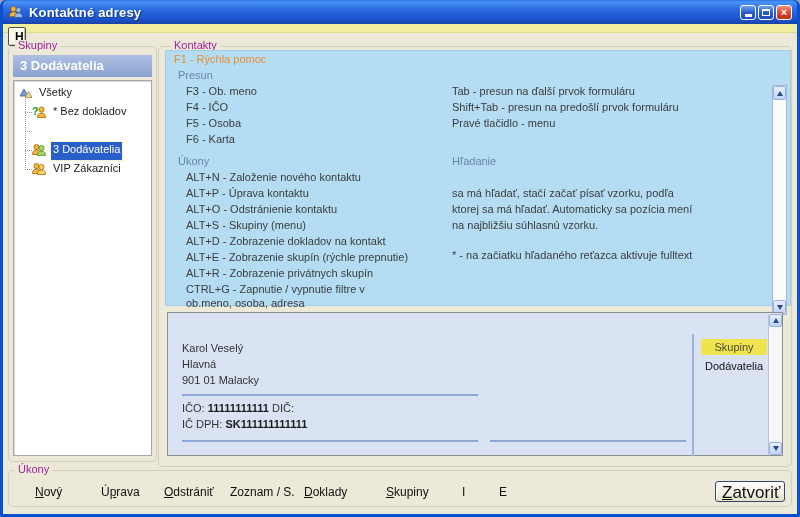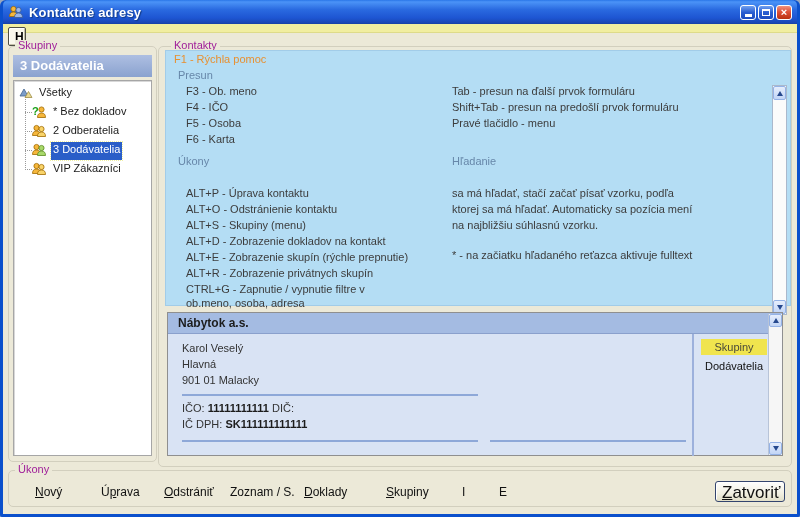--- a/index.html
+++ b/index.html
@@ -115,29 +115,20 @@
 
       <div class="tree-row" style="top:23px;padding-left:17px;">
         <svg class="ticon" viewBox="0 0 16 16">
           <circle cx="10.5" cy="5.5" r="2.6" fill="#f6b73c" stroke="#a06a00" stroke-width="0.8"></circle>
           <path d="M6.5 13.5 q0 -4.5 4 -4.5 q4 0 4 4.5 z" fill="#f6b73c" stroke="#a06a00" stroke-width="0.8"></path>
           <text x="1" y="11" font-size="11" font-weight="bold" fill="#18a018">?</text>
         </svg>
         <span class="lbl">* Bez dokladov</span>
       </div>
 
-      <div class="tree-row" style="top:42px;padding-left:17px;">
-        <svg class="ticon" viewBox="0 0 16 16">
-          <circle cx="5.5" cy="5" r="2.6" fill="#f6b73c" stroke="#a06a00" stroke-width="0.8"></circle>
-          <path d="M1.5 12.5 q0 -4.5 4 -4.5 q4 0 4 4.5 z" fill="#f6b73c" stroke="#a06a00" stroke-width="0.8"></path>
-          <circle cx="10.5" cy="6" r="2.6" fill="#f9d46a" stroke="#a06a00" stroke-width="0.8"></circle>
-          <path d="M6.5 13.5 q0 -4.5 4 -4.5 q4 0 4 4.5 z" fill="#f9d46a" stroke="#a06a00" stroke-width="0.8"></path>
-        </svg>
-        <span class="lbl">2 Odberatelia</span>
-      </div>
 
       <div class="tree-row selected" style="top:61px;padding-left:17px;">
         <svg class="ticon" viewBox="0 0 16 16">
           <circle cx="5.5" cy="5" r="2.6" fill="#f6b73c" stroke="#a06a00" stroke-width="0.8"></circle>
           <path d="M1.5 12.5 q0 -4.5 4 -4.5 q4 0 4 4.5 z" fill="#f6b73c" stroke="#a06a00" stroke-width="0.8"></path>
           <circle cx="10.5" cy="6" r="2.6" fill="#a8d86a" stroke="#5a8a20" stroke-width="0.8"></circle>
           <path d="M6.5 13.5 q0 -4.5 4 -4.5 q4 0 4 4.5 z" fill="#a8d86a" stroke="#5a8a20" stroke-width="0.8"></path>
         </svg>
         <span class="lbl">3 Dodávatelia</span>
       </div>
@@ -163,20 +154,21 @@
       <div class="hp-line" style="left:20px;top:34px;">F3 - Ob. meno</div>
       <div class="hp-line" style="left:20px;top:50px;">F4 - IČO</div>
       <div class="hp-line" style="left:20px;top:66px;">F5 - Osoba</div>
       <div class="hp-line" style="left:20px;top:82px;">F6 - Karta</div>
 
       <div class="hp-line" style="left:286px;top:34px;">Tab - presun na ďalší prvok formuláru</div>
       <div class="hp-line" style="left:286px;top:50px;">Shift+Tab - presun na predošlí prvok formuláru</div>
       <div class="hp-line" style="left:286px;top:66px;">Pravé tlačidlo - menu</div>
 
       <div class="hp-hdr" style="left:12px;top:104px;">Úkony</div>
+      <div class="hp-line" style="left:20px;top:120px;">ALT+N - Založenie nového kontaktu</div>
       <div class="hp-line" style="left:20px;top:136px;">ALT+P - Úprava kontaktu</div>
       <div class="hp-line" style="left:20px;top:152px;">ALT+O - Odstránienie kontaktu</div>
       <div class="hp-line" style="left:20px;top:168px;">ALT+S - Skupiny (menu)</div>
       <div class="hp-line" style="left:20px;top:184px;">ALT+D - Zobrazenie dokladov na kontakt</div>
       <div class="hp-line" style="left:20px;top:200px;">ALT+E - Zobrazenie skupín (rýchle prepnutie)</div>
       <div class="hp-line" style="left:20px;top:216px;">ALT+R - Zobrazenie privátnych skupín</div>
       <div class="hp-line" style="left:20px;top:232px;">CTRL+G - Zapnutie / vypnutie filtre v</div>
       <div class="hp-line" style="left:20px;top:246px;">ob.meno, osoba, adresa</div>
 
       <div class="hp-hdr" style="left:286px;top:104px;">Hľadanie</div>
@@ -189,21 +181,20 @@
         <div class="hp-sbtn" style="top:0;">
             <span class="tri-up"></span>
           </div>
         <div class="hp-sbtn" style="bottom:0;">
             <span class="tri-down"></span>
           </div>
       </div>
     </div>
 
     <div class="contact">
-      <div class="c-header">Nábytok a.s.</div>
 
       <div class="c-line" style="left:14px;top:29px;">Karol Veselý</div>
       <div class="c-line" style="left:14px;top:45px;">Hlavná</div>
       <div class="c-line" style="left:14px;top:61px;">901 01 Malacky</div>
 
       <div class="c-div" style="left:14px;top:81px;width:296px;"></div>
 
       <div class="c-line" style="left:14px;top:89px;">
         <span>IČO:</span>
         <b>11111111111</b>

